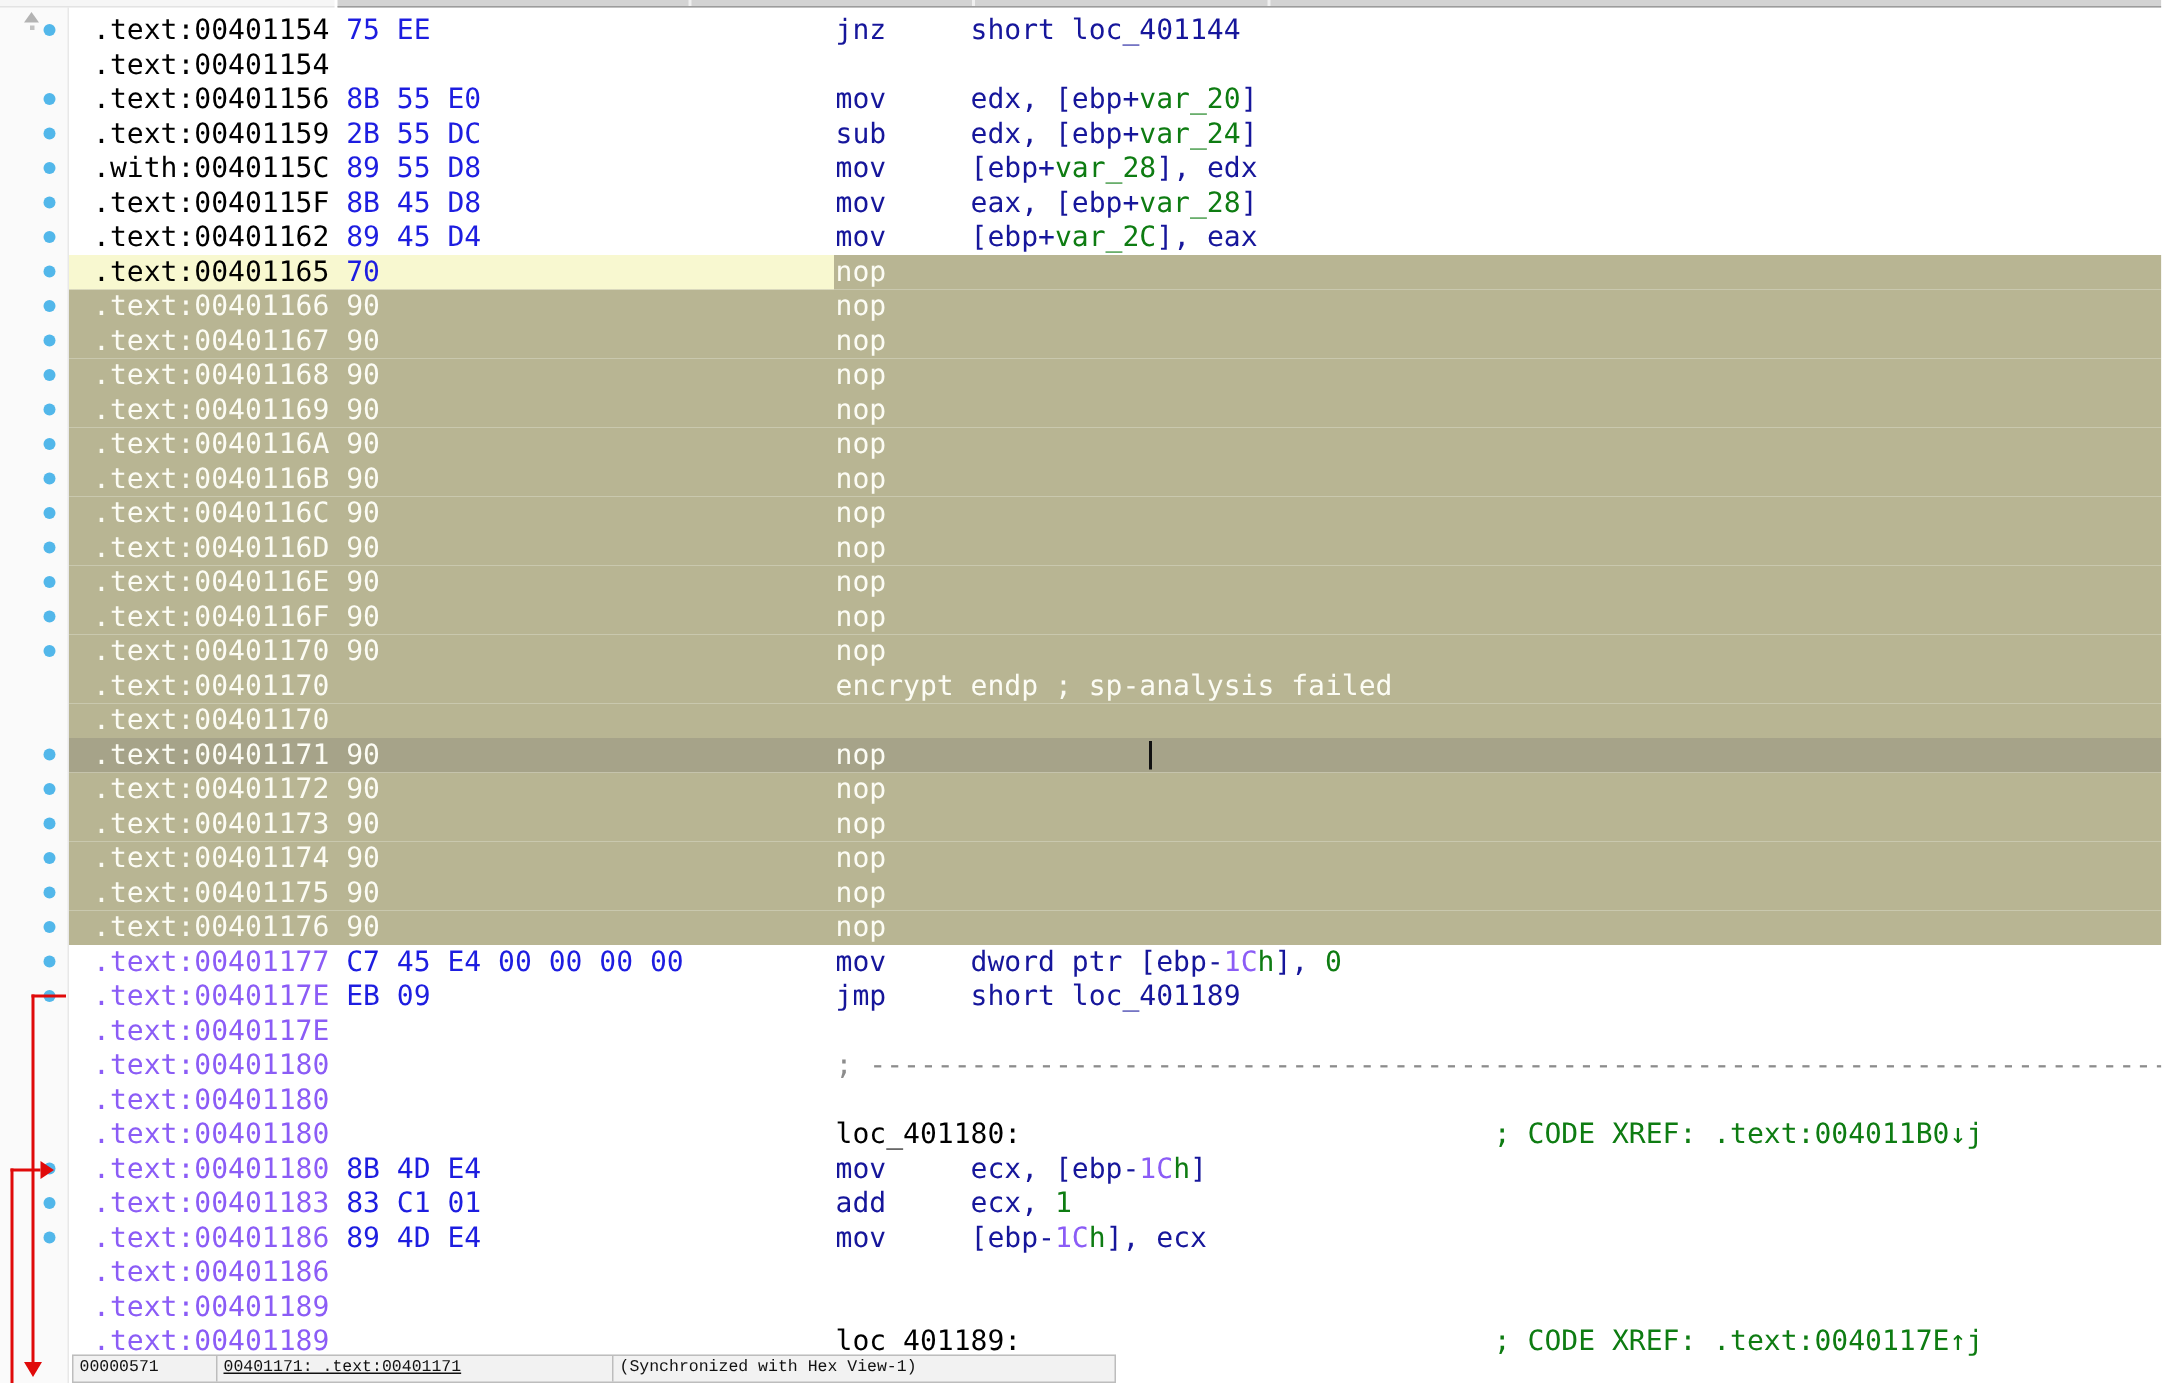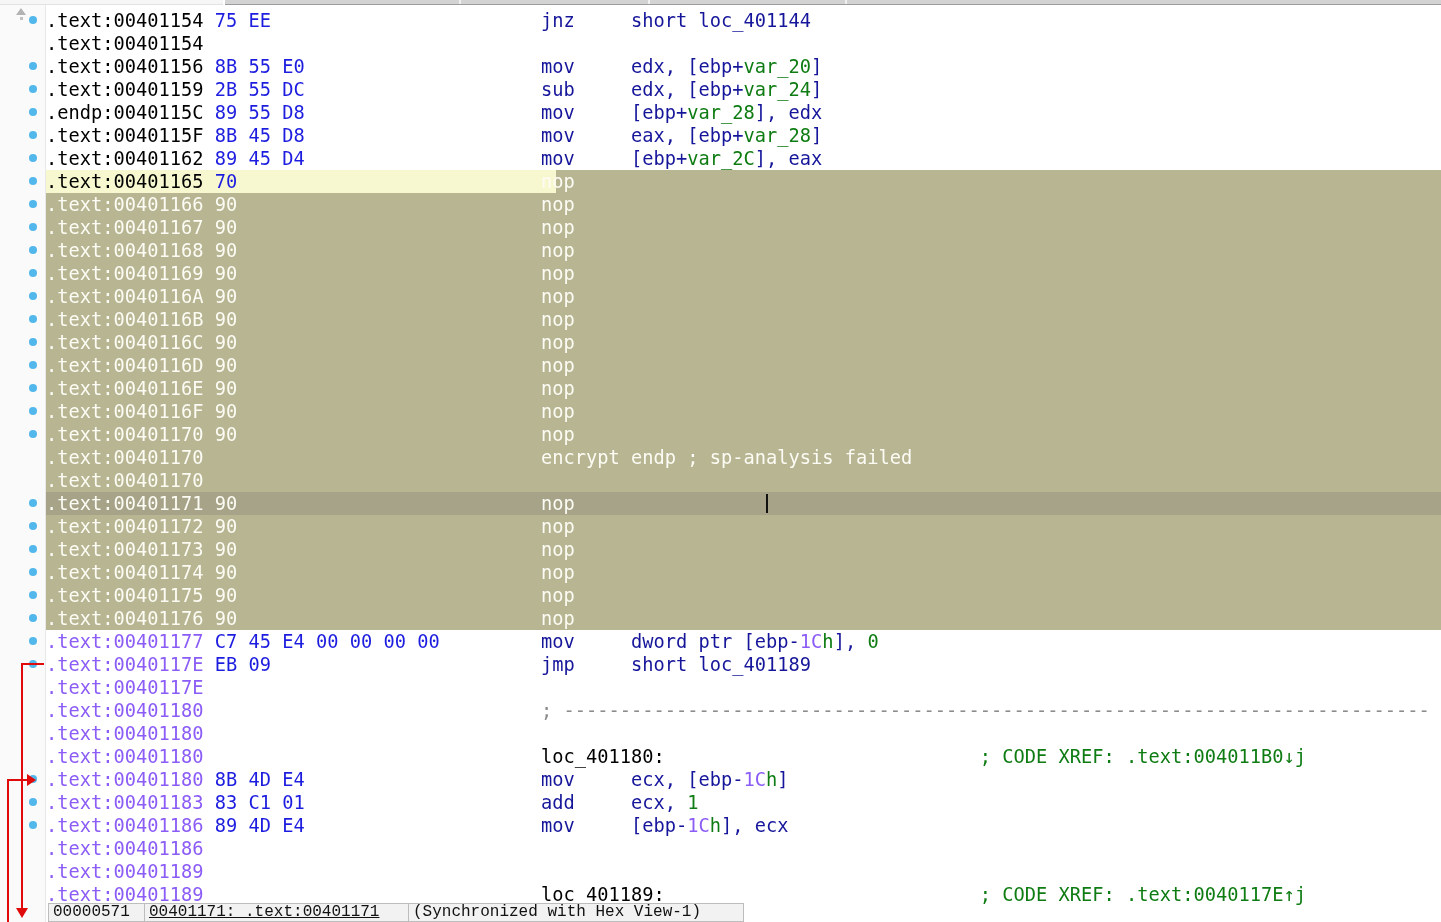--- a/index.html
+++ b/index.html
@@ -16,32 +16,32 @@
   .offscreen-up-arrow{position:absolute;left:16px;top:8px;width:0;height:0;
       border-left:5px solid transparent;border-right:5px solid transparent;border-bottom:7px solid #b3b3b3;}
   .offscreen-up-stub{position:absolute;left:20px;top:17px;width:3px;height:3px;background:#c2c2c2;}
   .jmp-line{position:absolute;background:#e00a0a;}
   .head-down{position:absolute;width:0;height:0;border-left:6px solid transparent;border-right:6px solid transparent;border-top:10px solid #e00a0a;}
   .head-right{position:absolute;width:0;height:0;border-top:6px solid transparent;border-bottom:6px solid transparent;border-left:9px solid #e00a0a;}
   
   .listing{position:absolute;left:45px;top:0;width:1396px;height:922px;z-index:1;}
   .rows{position:absolute;left:0;top:9px;width:1396px;}
   .row{position:relative;height:23px;line-height:23px;white-space:pre;overflow:hidden;
-       font-size:18.7px;padding-left:1px;box-sizing:border-box;}
+       font-size:18.7px;padding-left:17px;box-sizing:border-box;}
   .row-plain{background:transparent;}
   .row-sel{background:#b8b593;}
   .row-caret{background:#a6a389;}
   .row-cursplit{background:linear-gradient(to right,#f8f8d0 0,#f8f8d0 511px,#b8b593 511px);}
   .c-k{color:#000000}.c-m{color:#8b5cf6}.c-b{color:#1d1de0}.c-n{color:#16169b}
   .c-g{color:#0e7c12}.c-y{color:#8c8c8c}.c-w{color:#fcfcf4}
   .text-caret{position:absolute;left:721px;top:2px;width:2px;height:19px;background:#111;}
   
   .statusbar{position:absolute;left:48px;top:903px;height:19px;z-index:9;display:flex;
       background:#f2f2f2;border:1px solid #bdbdbd;box-sizing:border-box;
-      font-family:"Liberation Mono",monospace;font-size:16px;color:#111;}
+      font-family:"Liberation Mono",monospace;font-size:11px;color:#111;}
   .status-seg{height:100%;box-sizing:border-box;padding:0 4px;line-height:17px;overflow:hidden;white-space:pre;}
   .status-seg + .status-seg{border-left:1px solid #bdbdbd;}
   .seg-1{width:95px;}.seg-2{width:264px;text-decoration:underline;}.seg-3{width:335px;}
 </style>
 </head>
 <body>
 
 <div class="app">
 
   <div class="top-strip">
@@ -52,21 +52,21 @@
       <div class="strip-tick" style="left:620px;"></div>
     </div>
   </div>
 
   <div class="listing">
     <div class="rows" id="rows">
         <div class="row row-plain"><span class="c-k">.text:00401154 </span><span class="c-b">75 EE</span><span>                        </span><span class="c-n">jnz     short loc_401144</span></div>
         <div class="row row-plain"><span class="c-k">.text:00401154</span></div>
         <div class="row row-plain"><span class="c-k">.text:00401156 </span><span class="c-b">8B 55 E0</span><span>                     </span><span class="c-n">mov     edx, [ebp+</span><span class="c-g">var_20</span><span class="c-n">]</span></div>
         <div class="row row-plain"><span class="c-k">.text:00401159 </span><span class="c-b">2B 55 DC</span><span>                     </span><span class="c-n">sub     edx, [ebp+</span><span class="c-g">var_24</span><span class="c-n">]</span></div>
-        <div class="row row-plain"><span class="c-k">.endp:0040115C </span><span class="c-b">89 55 D8</span><span>                     </span><span class="c-n">mov     [ebp+</span><span class="c-g">var_28</span><span class="c-n">], edx</span></div>
+        <div class="row row-plain"><span class="c-k">.with:0040115C </span><span class="c-b">89 55 D8</span><span>                     </span><span class="c-n">mov     [ebp+</span><span class="c-g">var_28</span><span class="c-n">], edx</span></div>
         <div class="row row-plain"><span class="c-k">.text:0040115F </span><span class="c-b">8B 45 D8</span><span>                     </span><span class="c-n">mov     eax, [ebp+</span><span class="c-g">var_28</span><span class="c-n">]</span></div>
         <div class="row row-plain"><span class="c-k">.text:00401162 </span><span class="c-b">89 45 D4</span><span>                     </span><span class="c-n">mov     [ebp+</span><span class="c-g">var_2C</span><span class="c-n">], eax</span></div>
         <div class="row row-cursplit"><span class="c-k">.text:00401165 </span><span class="c-b">70</span><span>                           </span><span class="c-w">nop</span></div>
         <div class="row row-sel"><span class="c-w">.text:00401166 90</span><span>                           </span><span class="c-w">nop</span></div>
         <div class="row row-sel"><span class="c-w">.text:00401167 90</span><span>                           </span><span class="c-w">nop</span></div>
         <div class="row row-sel"><span class="c-w">.text:00401168 90</span><span>                           </span><span class="c-w">nop</span></div>
         <div class="row row-sel"><span class="c-w">.text:00401169 90</span><span>                           </span><span class="c-w">nop</span></div>
         <div class="row row-sel"><span class="c-w">.text:0040116A 90</span><span>                           </span><span class="c-w">nop</span></div>
         <div class="row row-sel"><span class="c-w">.text:0040116B 90</span><span>                           </span><span class="c-w">nop</span></div>
         <div class="row row-sel"><span class="c-w">.text:0040116C 90</span><span>                           </span><span class="c-w">nop</span></div>

